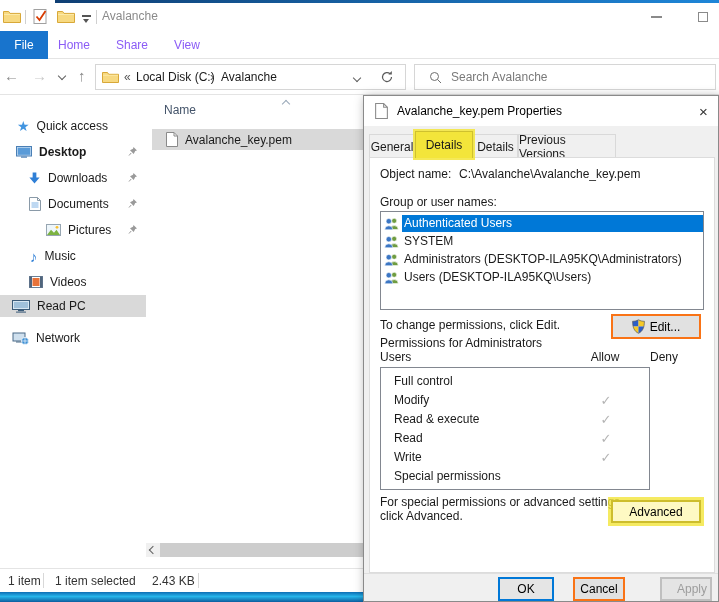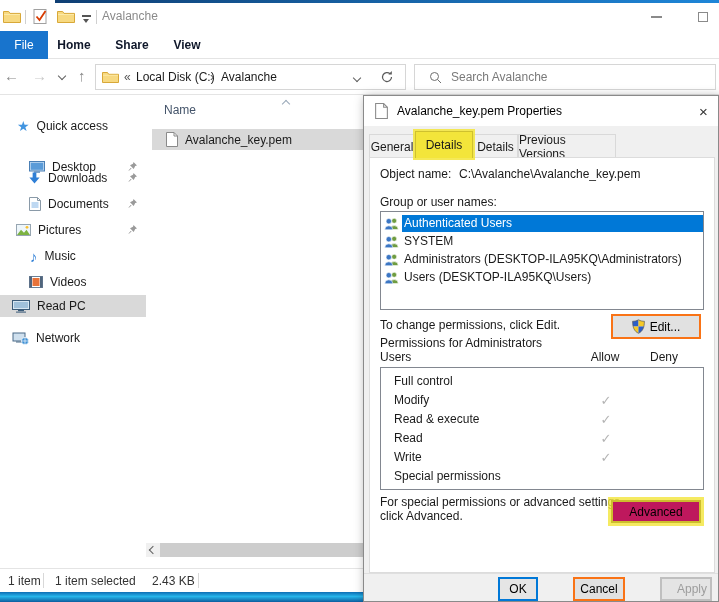--- a/index.html
+++ b/index.html
@@ -26,21 +26,21 @@
 .btn-min,.btn-max { position:absolute; top:0; width:32px; height:27px; display:flex; align-items:center; justify-content:center; }
 .btn-min span { width:11px; height:2px; background:#8a8a8a; display:block; }
 .btn-max span { width:10px; height:10px; border:1px solid #8a8a8a; display:block; }
 .qat-chev { position:relative; width:10px; height:9px; display:inline-block; }
 .qat-chev::before { content:""; position:absolute; left:0; top:0; width:9px; border-top:2px solid #555; }
 .qat-chev::after { content:""; position:absolute; left:1px; top:4px; border:3.5px solid transparent; border-top:4px solid #555; }
 
 .ribbon { position:absolute; left:0; top:28px; width:719px; height:28px; border-bottom:1px solid #e4e4e4; background:#fff; }
 .file-tab { position:absolute; left:0; top:0; width:48px; height:28px; background:#1874cd; color:#fff;
   display:flex; align-items:center; justify-content:center; }
-.ribbon-tab { position:absolute; top:0; height:28px; display:flex; align-items:center; justify-content:center; color:#0f172a;font-weight:bold; }
+.ribbon-tab { position:absolute; top:0; height:28px; display:flex; align-items:center; justify-content:center; color:#8b5cf6; }
 
 .addrrow { position:absolute; left:0; top:56px; width:719px; height:36px; background:#fff; border-bottom:1px solid #e4e4e4; }
 .nav-glyph { position:absolute; top:8px; font-size:15px; line-height:18px; }
 .chev { display:inline-block; width:6px; height:6px; border-right:1.3px solid #5f5f5f; border-bottom:1.3px solid #5f5f5f; }
 .chev-down { transform:rotate(45deg); }
 .chev-up { transform:rotate(225deg); }
 .chev-left { transform:rotate(135deg); }
 .addrbox { position:absolute; left:95px; top:5px; width:311px; height:26px; border:1px solid #d6d6d6; background:#fff; }
 .addr-txt { position:absolute; top:5px; color:#1a1a1a; }
 .searchbox { position:absolute; left:414px; top:5px; width:302px; height:26px; border:1px solid #d6d6d6; background:#fff; }
@@ -83,21 +83,21 @@
 .listbox { position:absolute; background:#fff; border:1px solid #828790; }
 .grp-row { position:relative; height:18px; display:flex; align-items:center; padding-left:3px; }
 .grp-row .name { flex:1; margin-left:3px; line-height:17px; padding-left:2px; }
 .grp-row.sel .name { background:#0078d7; color:#fff; }
 .perm-row { position:relative; height:19px; line-height:19px; padding-left:13px; }
 .perm-mark { position:absolute; left:205px; top:0; width:40px; text-align:center; color:#b3b3b3; font-size:13px; }
 .win-btn { position:absolute; background:#e1e1e1; border:2px solid #f97316; display:flex; align-items:center;
   justify-content:center; color:#000; }
 .win-btn.focus { border:2px solid #0078d7; background:#e5e5e5; }
 .win-btn.disabled { background:#e4e4e4; border-color:#bfbfbf; color:#9d9d9d; }
-.win-btn.hl { background:#be185d; border-color:#cdbd2d; box-shadow:0 0 0 3px rgba(243,229,58,.8); }
+.win-btn.hl { background:#fef9c3; border-color:#cdbd2d; box-shadow:0 0 0 3px rgba(243,229,58,.8); }
 .dlg-divider { position:absolute; left:0; top:477px; width:354px; border-top:1px solid #dfdfdf; }
 </style>
 </head>
 <body>
 
 <div class="top-strip"></div>
 
 <div class="explorer">
 
   <div class="titlebar">
@@ -173,21 +173,21 @@
       </span>
       <input type="text" placeholder="Search Avalanche" style="">
     </div>
   </div>
 
   <div class="sidebar">
     <div class="side-item" style="top:20px;padding-left:17px;">
       <span class="icon" style="color:#4295e0;font-size:14px;line-height:14px;">★</span>
       <span class="lbl">Quick access</span>
     </div>
-    <div class="side-item" style="top:61px;padding-left:29px;">
+    <div class="side-item" style="top:46px;padding-left:16px;font-weight:bold;">
       <span class="icon">
         <svg width="16" height="12" viewBox="0 0 16 12">
             <rect x=".5" y=".5" width="15" height="9.5" fill="#bfd9f2" stroke="#4a7fb5"></rect>
             <rect x="1.8" y="1.8" width="12.4" height="7" fill="#5a9bd8"></rect>
             <rect x="5" y="10.5" width="6" height="1.2" fill="#4a7fb5"></rect>
           </svg>
       </span>
       <span class="lbl">Desktop</span>
       <span class="pin icon">
         <svg width="10" height="11" viewBox="0 0 10 11">
@@ -219,21 +219,21 @@
           </svg>
       </span>
       <span class="lbl">Documents</span>
       <span class="pin icon">
         <svg width="10" height="11" viewBox="0 0 10 11">
             <path d="M5.5 1 9 4.5 7.2 5 5.7 8 2 4.3 5 2.8z" fill="#9a9a9a"></path>
             <path d="M3.2 7 1 9.5" stroke="#9a9a9a"></path>
           </svg>
       </span>
     </div>
-    <div class="side-item" style="top:124px;padding-left:16px;">
+    <div class="side-item" style="top:124px;padding-left:46px;">
       <span class="icon">
         <svg width="15" height="12" viewBox="0 0 15 12">
             <rect x=".5" y=".5" width="14" height="11" fill="#eef6fb" stroke="#97a6b2"></rect>
             <path d="M1 11 5 5.8l3 3 2.5-3L14 11z" fill="#7cb342"></path>
             <circle cx="11" cy="3.3" r="1.4" fill="#fbc02d"></circle>
           </svg>
       </span>
       <span class="lbl">Pictures</span>
       <span class="pin icon">
         <svg width="10" height="11" viewBox="0 0 10 11">
@@ -402,21 +402,21 @@
         </svg>
     </span>
     <span>Edit...</span>
   </div>
 
   <span class="dlg-text" style="left:16px;top:240px;z-index:2;">Permissions for Administrators</span>
   <span class="dlg-text" style="left:16px;top:254px;z-index:2;">Users</span>
   <span class="dlg-text" style="left:221px;top:254px;width:40px;text-align:center;z-index:2;">Allow</span>
   <span class="dlg-text" style="left:286px;top:254px;width:40px;text-align:left;z-index:2;">Deny</span>
 
-  <div class="listbox" style="left:16px;top:271px;width:324px;height:123px;z-index:2;padding-top:4px;">
+  <div class="listbox" style="left:16px;top:271px;width:270px;height:123px;z-index:2;padding-top:4px;">
     <div class="perm-row">
       <span>Full control</span>
       <span class="perm-mark"></span>
     </div>
     <div class="perm-row">
       <span>Modify</span>
       <span class="perm-mark">✓</span>
     </div>
     <div class="perm-row">
       <span>Read &amp; execute</span>
@@ -436,21 +436,21 @@
     </div>
   </div>
 
   <span class="dlg-text" style="left:16px;top:399px;z-index:2;">For special permissions or advanced settings,</span>
   <span class="dlg-text" style="left:16px;top:413px;z-index:2;">click Advanced.</span>
   <div class="win-btn hl" style="left:247px;top:404px;width:90px;height:23px;z-index:2;">
     <span>Advanced</span>
   </div>
 
   <div class="dlg-divider"></div>
-  <div class="win-btn focus" style="left:134px;top:481px;width:40px;height:24px;">
+  <div class="win-btn focus" style="left:134px;top:481px;width:56px;height:24px;">
     <span>OK</span>
   </div>
   <div class="win-btn" style="left:209px;top:481px;width:52px;height:24px;">
     <span>Cancel</span>
   </div>
   <div class="win-btn disabled" style="left:296px;top:481px;width:52px;height:24px;padding-left:12px;">
     <span>Apply</span>
   </div>
 </div>
 

